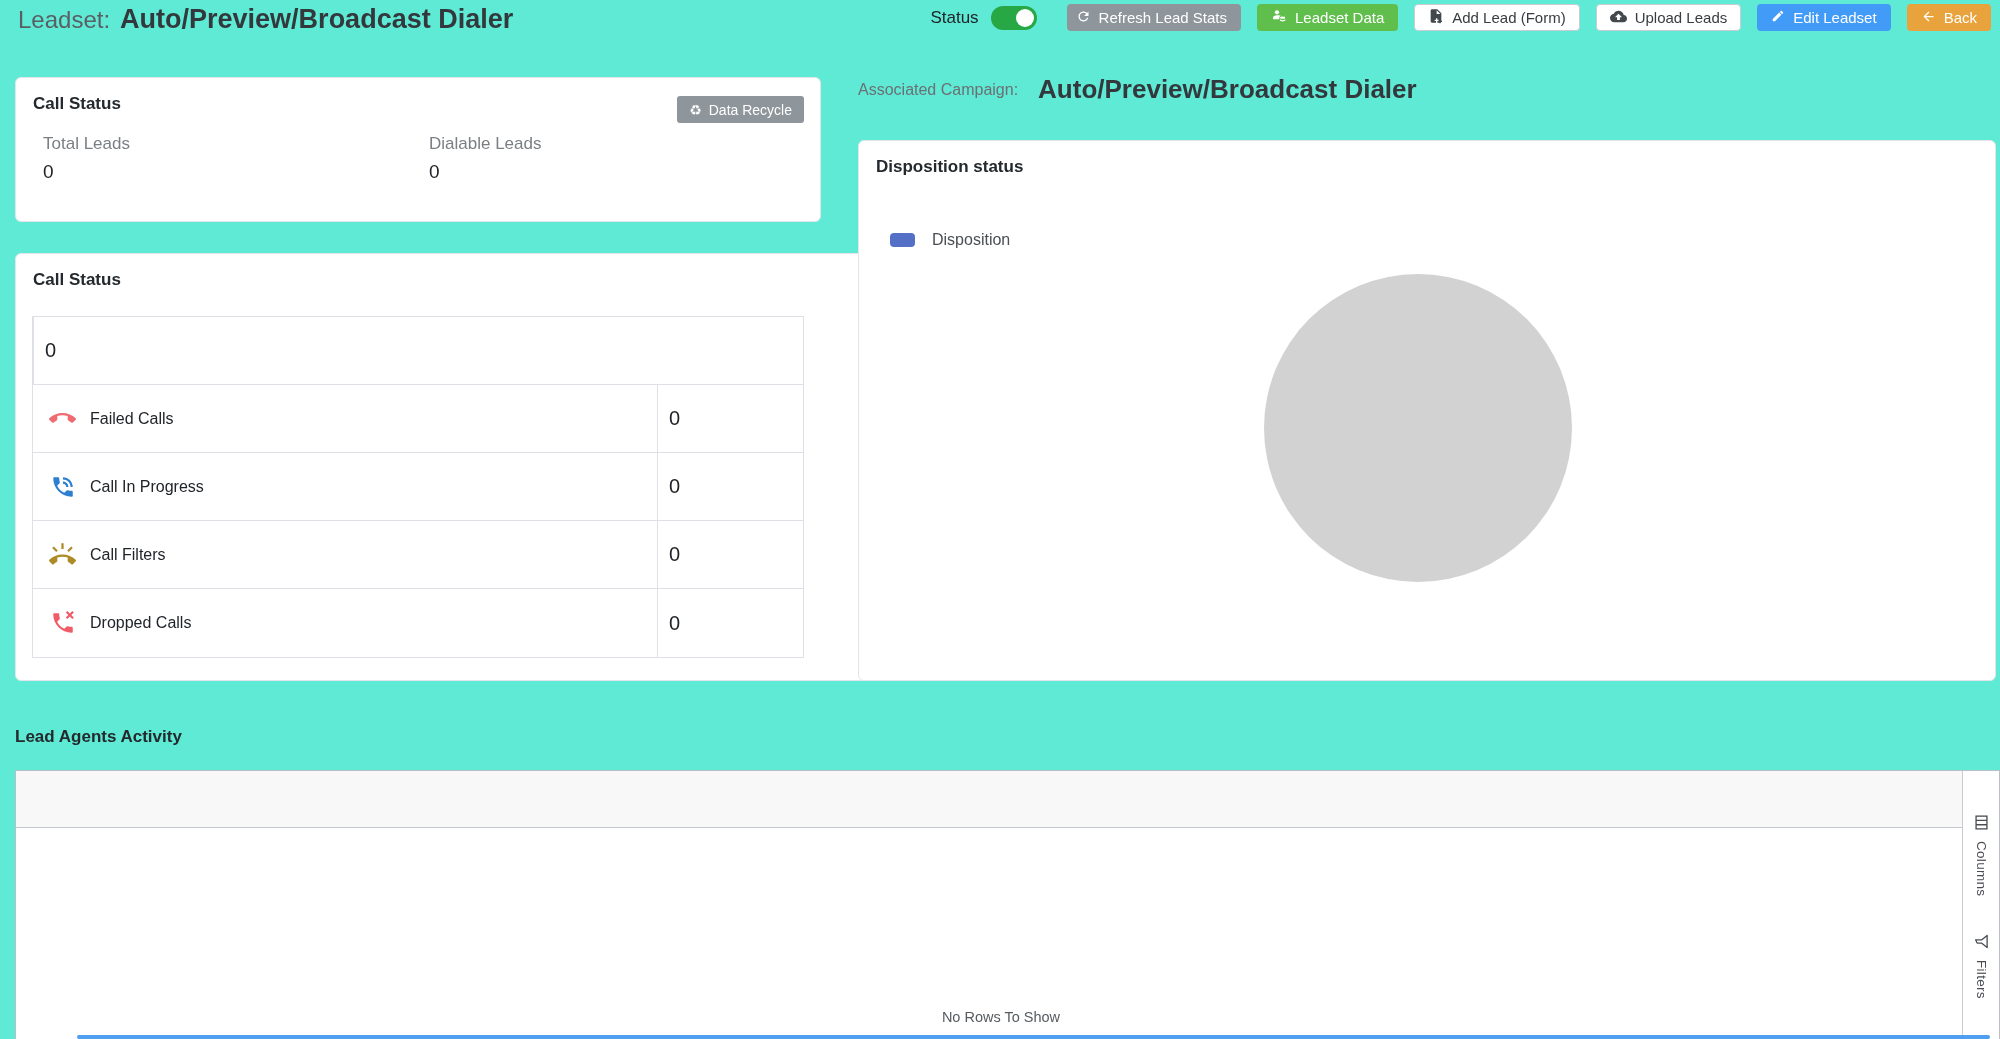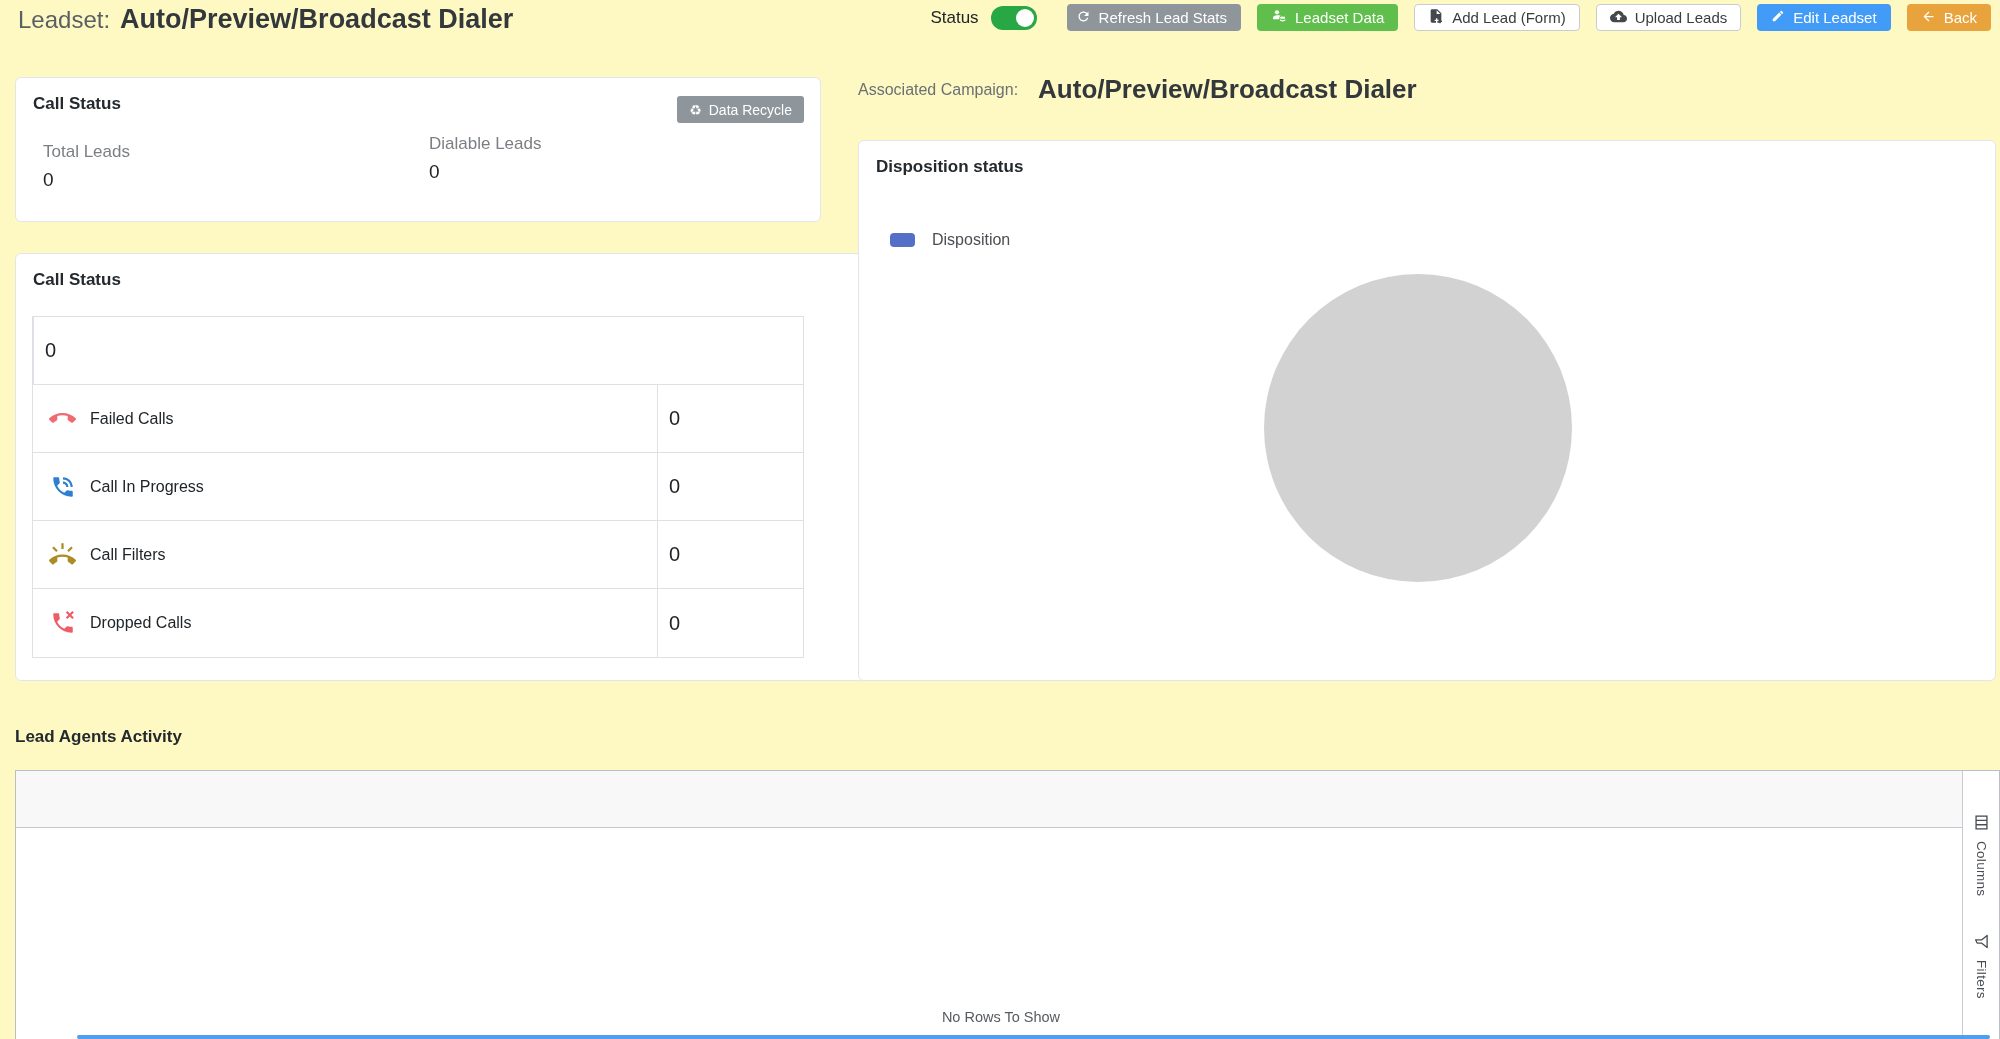--- a/index.html
+++ b/index.html
@@ -1,18 +1,18 @@
 <!DOCTYPE html>
 <html><head>
 <meta charset="utf-8">
 <style>
   * { margin:0; padding:0; box-sizing:border-box; }
   html,body { background:#fff; }
   #app {
-    position:relative; width:2000px; height:1039px; background:#fef9c3;
+    position:relative; width:2000px; height:1039px; background:#5eead4;
     font-family:"Liberation Sans", sans-serif; overflow:hidden; color:#212529;
   }
   
   .page-title { position:absolute; left:18px; top:4px; font-size:24px; color:#5a5f64; display:flex; align-items:baseline; gap:10px; }
   .page-title .tval { font-size:27px; font-weight:bold; color:#33383d; }
   .toolbar { position:absolute; right:9px; top:4px; display:flex; align-items:center; gap:16px; }
   .status-wrap { display:flex; align-items:center; gap:12px; margin-right:14px; }
   .status-label { font-size:17px; color:#212529; }
   .toggle { width:46px; height:24px; border-radius:12px; background:#28a745; position:relative; cursor:pointer; }
   .toggle .knob { position:absolute; right:3px; top:3px; width:18px; height:18px; border-radius:50%; background:#fff; }
@@ -27,21 +27,21 @@
   
   .card { position:absolute; background:#fff; border:1px solid #e2e6ea; border-radius:6px; }
   .card-title { position:absolute; left:17px; top:16px; font-size:17px; font-weight:bold; color:#24292d; }
   #leads-card { left:15px; top:77px; width:806px; height:145px; }
   .recycle-btn { position:absolute; right:16px; top:18px; height:27px; display:inline-flex; align-items:center; gap:7px;
                  background:#8e959b; color:#fff; border-radius:3px; font-size:14px; padding:0 12px; cursor:pointer; }
   .recycle-glyph { font-size:14px; line-height:1; }
   .stat { position:absolute; top:56px; }
   .stat .slabel { font-size:17px; color:#7b7f83; }
   .stat .sval { font-size:19px; color:#212529; margin-top:7px; }
-  #stat-total { left:27px;margin-top:8px; }
+  #stat-total { left:27px; }
   #stat-dialable { left:413px; }
   #call-card { left:15px; top:253px; width:902px; height:428px; }
   .call-table { position:absolute; left:16px; top:62px; width:772px; border:1px solid #dde1e6; }
   .call-row { display:flex; height:68px; border-bottom:1px solid #dde1e6; }
   .call-row:last-child { border-bottom:none; }
   .call-cell-label { flex:1; display:flex; align-items:center; padding-left:16px; gap:14px; }
   .call-cell-label .clabel { font-size:16px; color:#212529; }
   .call-cell-value { width:146px; border-left:1px solid #dde1e6; display:flex; align-items:center;
                      padding-left:11px; font-size:20px; color:#212529; }
   .cicon { width:27px; height:27px; display:flex; align-items:center; justify-content:center; }

